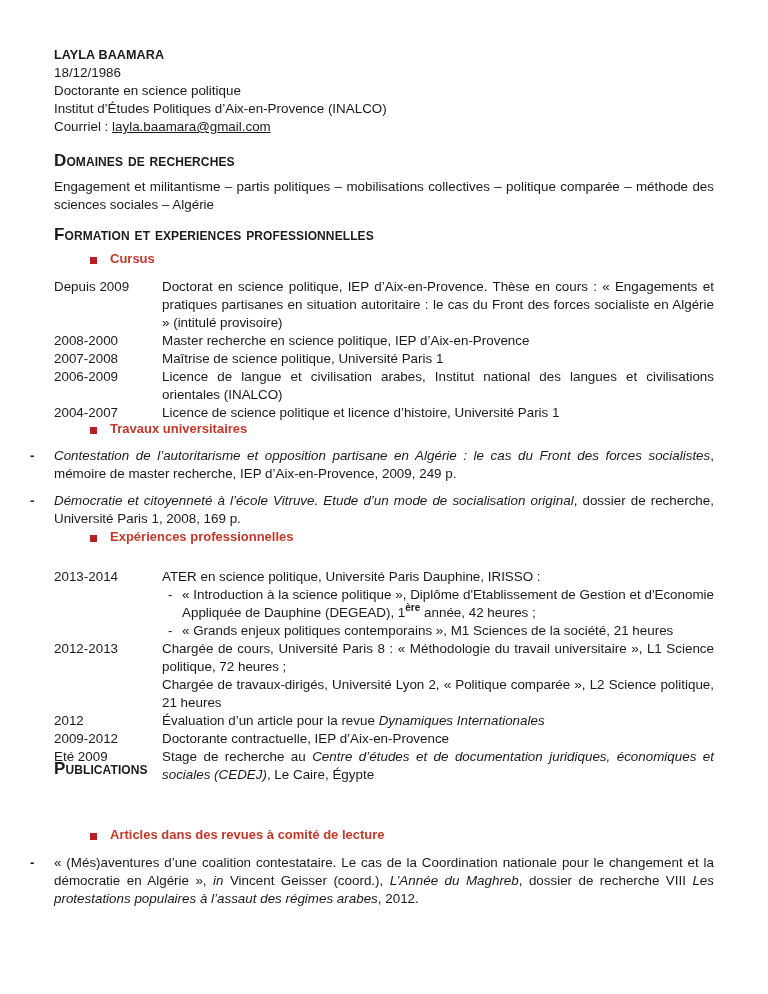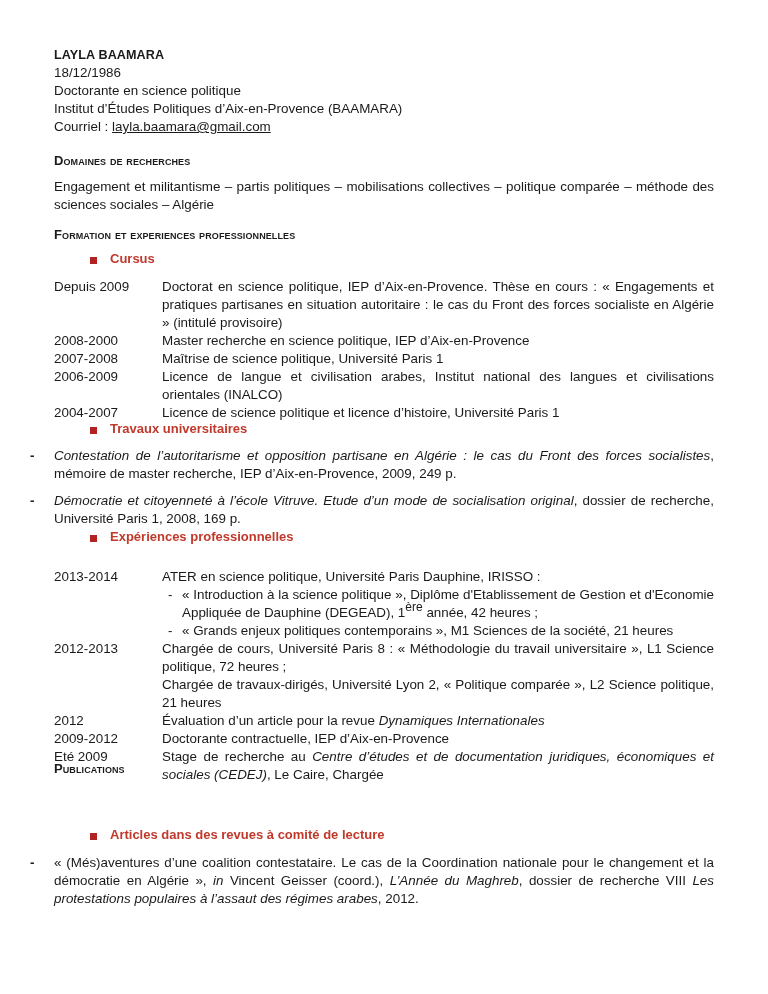--- a/index.html
+++ b/index.html
@@ -29,21 +29,21 @@
       top: 46px;
     }
     .header-block div { height: 18px; }
     .name { font-weight: bold; font-size: 12.6px; letter-spacing: 0.1px; }
     .email-link { color: #1a1a1a; text-decoration: underline; }
 
     .section-title {
       position: absolute;
       left: 54px;
       font-weight: bold;
-      font-size: 13px;
+      font-size: 17px;
       font-variant: small-caps;
       letter-spacing: 0.1px;
     }
 
     .para {
       position: absolute;
       left: 54px;
       width: 660px;
       text-align: justify;
     }
@@ -87,21 +87,21 @@
     }
     .t-sub .dash {
       flex: 0 0 14px;
       width: 14px;
       padding-left: 6px;
     }
     .t-sub .txt {
       flex: 1 1 auto;
       text-align: justify;
     }
-    sup { font-size: 12px; line-height: 0; vertical-align: 6px; }
+    sup { font-size: 10px; line-height: 0; vertical-align: 6px; font-weight: bold; }
 
     .dash-item {
       position: absolute;
       left: 30px;
       width: 684px;
       display: flex;
     }
     .dash-item .dash {
       flex: 0 0 24px;
       width: 24px;
@@ -115,21 +115,21 @@
   </style>
 </head>
 <body>
 
 <div class="page">
 
   <div class="header-block">
     <div class="name">LAYLA BAAMARA</div>
     <div>18/12/1986</div>
     <div>Doctorante en science politique</div>
-    <div>Institut d’Études Politiques d’Aix-en-Provence (BAAMARA)</div>
+    <div>Institut d’Études Politiques d’Aix-en-Provence (INALCO)</div>
     <div>
       <span>Courriel : </span><a class="email-link">layla.baamara@gmail.com</a>
     </div>
   </div>
 
   <div class="section-title" style="top:152px;">Domaines de recherches</div>
   <div class="para" style="top:178px;">Engagement et militantisme – partis politiques – mobilisations collectives – politique comparée – méthode des sciences sociales – Algérie</div>
 
   <div class="section-title" style="top:226px;">Formation et experiences professionnelles</div>
 
@@ -206,21 +206,21 @@
     <div class="t-row">
       <div class="t-date">2012</div>
       <div class="t-body"><span>Évaluation d’un article pour la revue </span><i>Dynamiques Internationales</i></div>
     </div>
     <div class="t-row">
       <div class="t-date">2009-2012</div>
       <div class="t-body">Doctorante contractuelle, IEP d’Aix-en-Provence</div>
     </div>
     <div class="t-row">
       <div class="t-date">Eté 2009</div>
-      <div class="t-body"><span>Stage de recherche au </span><i>Centre d’études et de documentation juridiques, économiques et sociales (CEDEJ)</i><span>, Le Caire, Chargée</span></div>
+      <div class="t-body"><span>Stage de recherche au </span><i>Centre d’études et de documentation juridiques, économiques et sociales (CEDEJ)</i><span>, Le Caire, Égypte</span></div>
     </div>
   </div>
 
   <div class="section-title" style="top:760px;">Publications</div>
 
   <div class="subsection" style="top:826px;">
     <span class="sq"></span>
     <span>Articles dans des revues à comité de lecture</span>
   </div>
 

